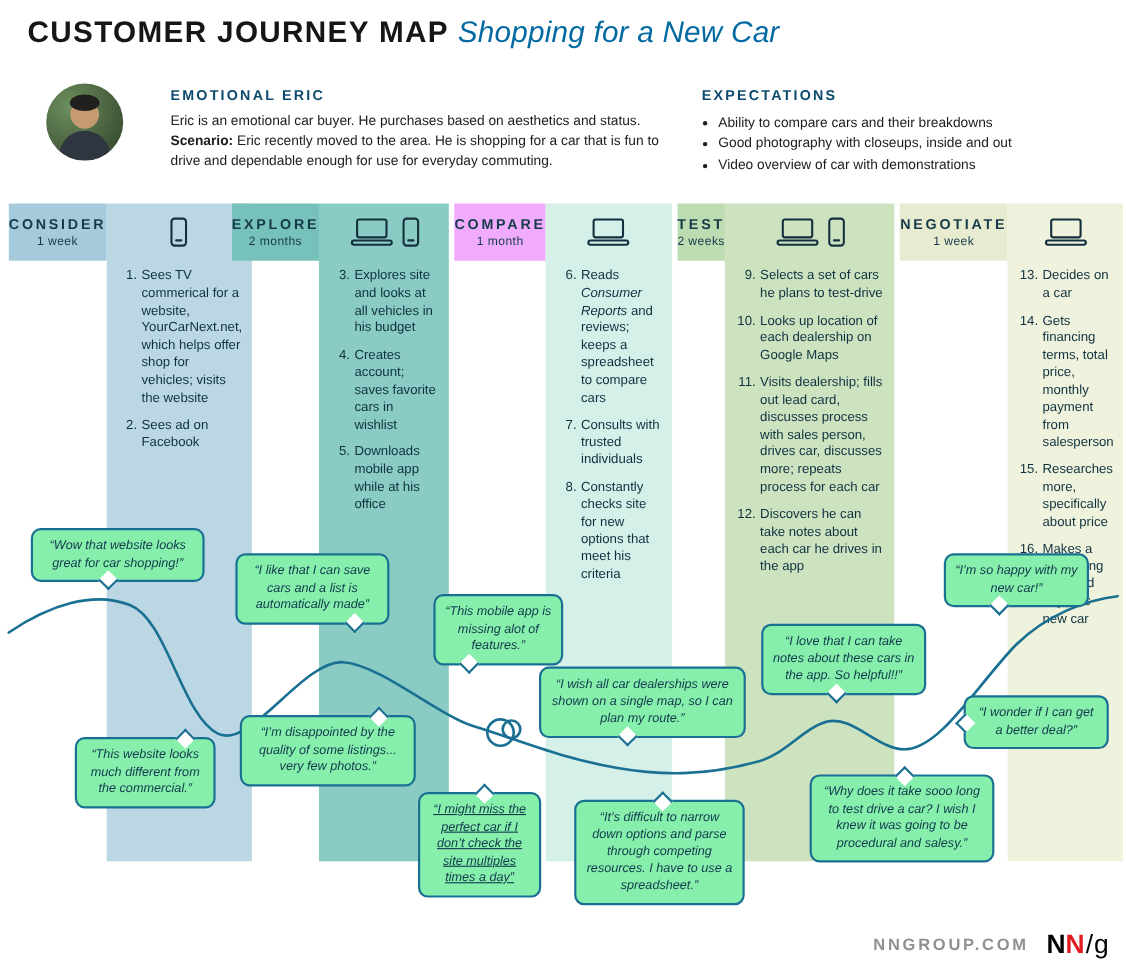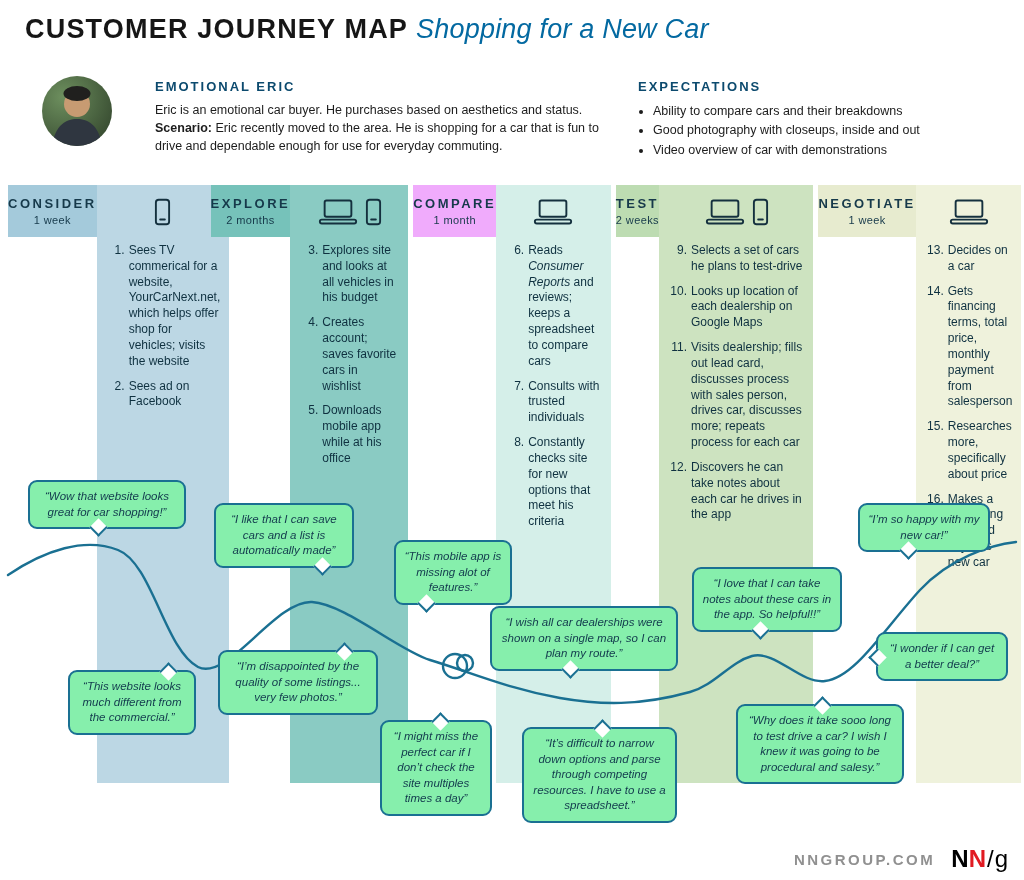--- a/index.html
+++ b/index.html
@@ -254,21 +254,21 @@
            C 950 558, 990 545, 1016 542"></path>
       <circle cx="455" cy="666" r="12"></circle>
       <circle cx="465" cy="663" r="8"></circle>
     </svg>
 
   <div class="bubble" style="left: 28px; top: 480px; width: 158px;"><span class="btxt">“Wow that website looks great for car shopping!”</span><span class="tail bottom" style="left: 62px;"></span></div>
       <div class="bubble" style="left: 68px; top: 670px; width: 128px;"><span class="btxt">“This website looks much different from the commercial.”</span><span class="tail top" style="left: 92px;"></span></div>
       <div class="bubble" style="left: 214px; top: 503px; width: 140px;"><span class="btxt">“I like that I can save cars and a list is automatically made”</span><span class="tail bottom" style="left: 100px;"></span></div>
       <div class="bubble" style="left: 218px; top: 650px; width: 160px;"><span class="btxt">“I’m disappointed by the quality of some listings... very few photos.”</span><span class="tail top" style="left: 118px;"></span></div>
       <div class="bubble" style="left: 362px; top: 540px; width: 118px; margin-left: 32px;"><span class="btxt">“This mobile app is missing alot of features.”</span><span class="tail bottom" style="left: 24px;"></span></div>
-      <div class="bubble" style="left: 380px; top: 720px; width: 112px;"><span class="btxt">“I might miss the perfect car if I don’t check the site multiples times a day”</span><span class="tail top" style="left: 52px;"></span></div>
+      <div class="bubble" style="left: 380px; top: 720px; width: 112px; text-decoration: underline;"><span class="btxt">“I might miss the perfect car if I don’t check the site multiples times a day”</span><span class="tail top" style="left: 52px;"></span></div>
       <div class="bubble" style="left: 490px; top: 606px; width: 188px;"><span class="btxt">“I wish all car dealerships were shown on a single map, so I can plan my route.”</span><span class="tail bottom" style="left: 72px;"></span></div>
       <div class="bubble" style="left: 522px; top: 727px; width: 155px;"><span class="btxt">“It’s difficult to narrow down options and parse through competing resources. I have to use a spreadsheet.”</span><span class="tail top" style="left: 72px;"></span></div>
       <div class="bubble" style="left: 692px; top: 567px; width: 150px;"><span class="btxt">“I love that I can take notes about these cars in the app. So helpful!!”</span><span class="tail bottom" style="left: 60px;"></span></div>
       <div class="bubble" style="left: 736px; top: 704px; width: 168px;"><span class="btxt">“Why does it take sooo long to test drive a car? I wish I knew it was going to be procedural and salesy.”</span><span class="tail top" style="left: 78px;"></span></div>
       <div class="bubble" style="left: 858px; top: 503px; width: 132px;"><span class="btxt">“I’m so happy with my new car!”</span><span class="tail bottom" style="left: 42px;"></span></div>
       <div class="bubble" style="left: 876px; top: 632px; width: 132px;"><span class="btxt">“I wonder if I can get a better deal?”</span><span class="tail left"></span></div>
     </div>
 
   <div class="footer">
     <span class="site">NNGROUP.COM</span>

